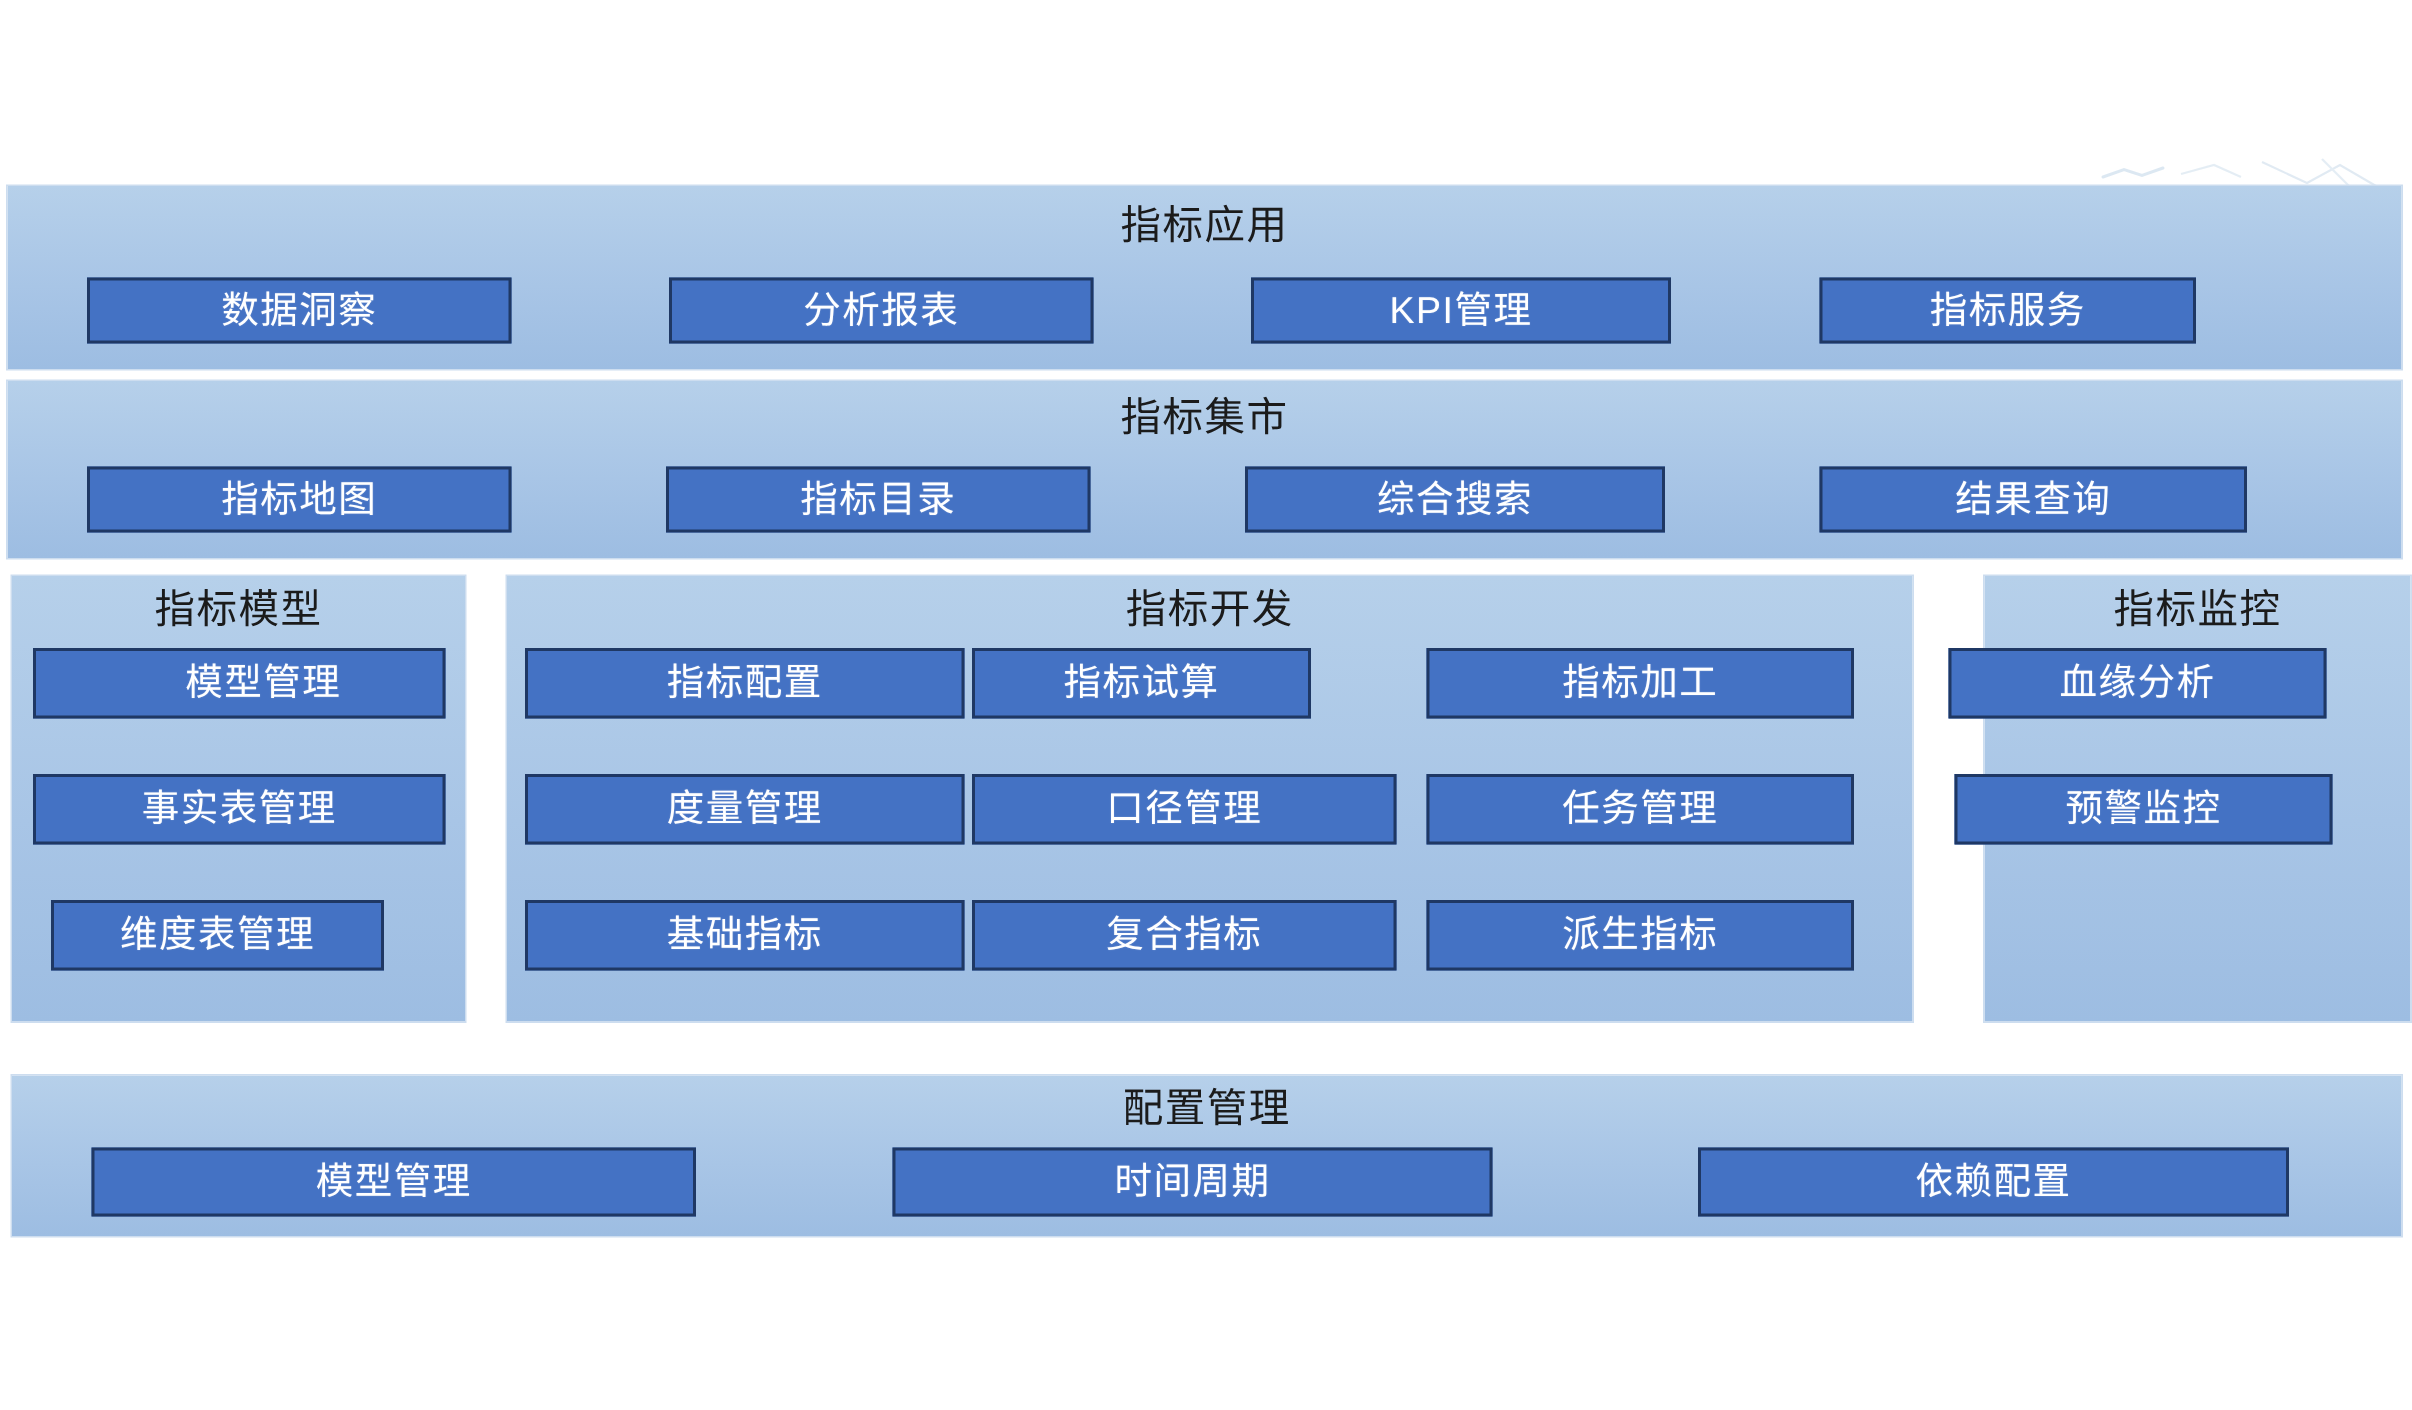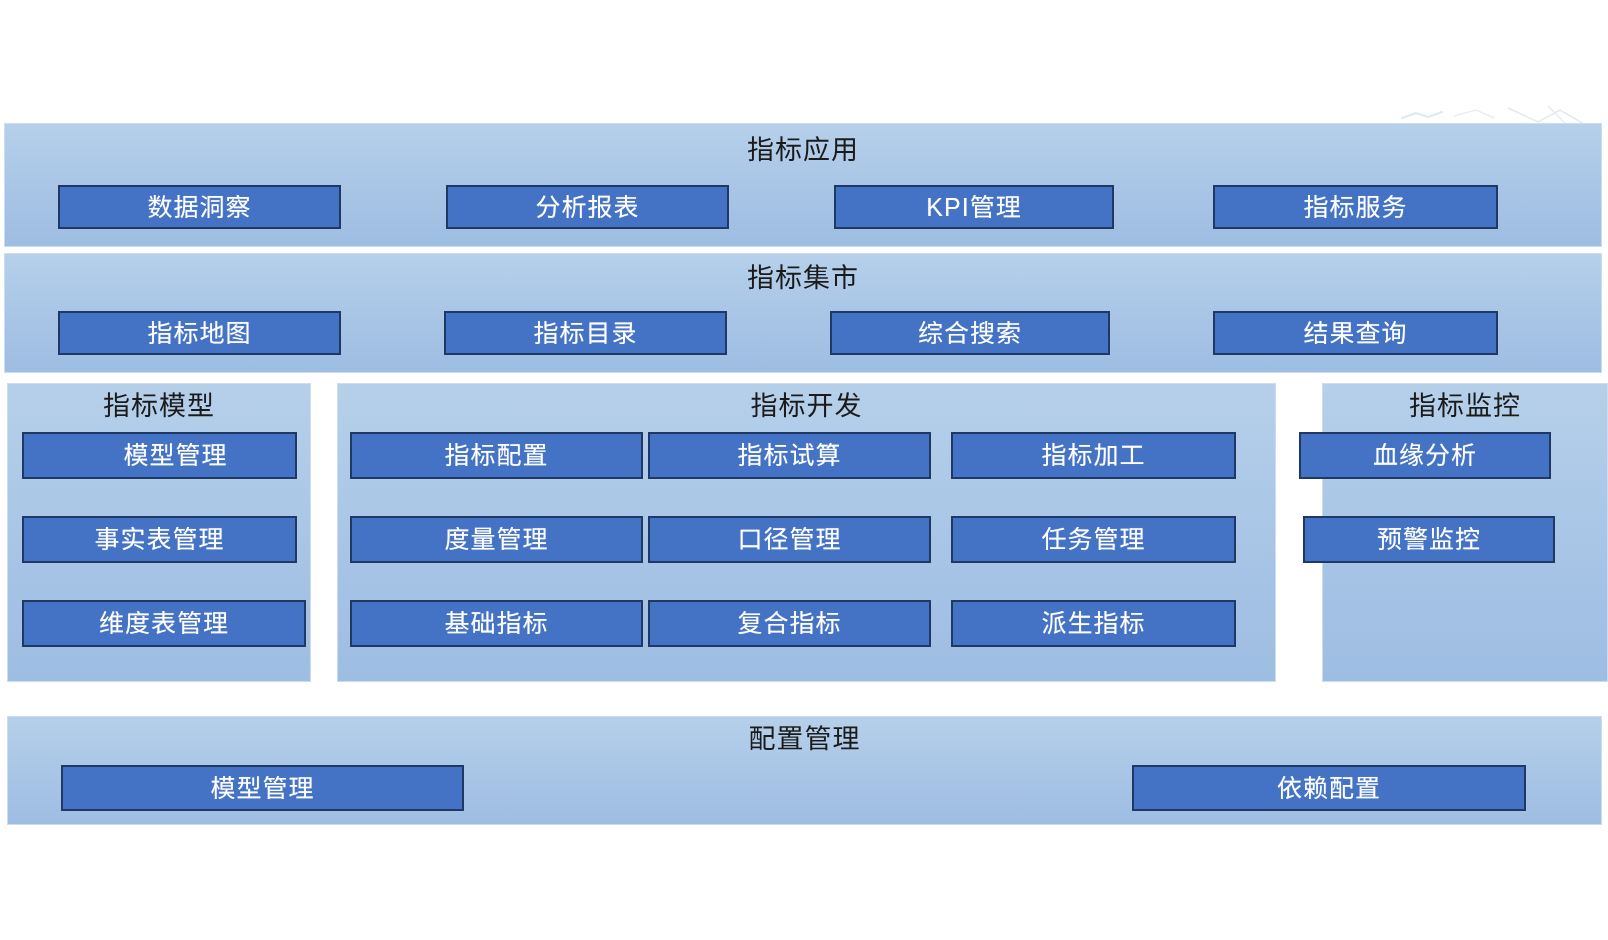--- a/index.html
+++ b/index.html
@@ -87,59 +87,60 @@
     <path d="M56 12 L78 6 L96 14" stroke="#a9c6de" stroke-width="1.5" fill="none"></path>
     <path d="M110 4 L140 18 L162 6 L186 20" stroke="#9dbdd8" stroke-width="1.5" fill="none"></path>
     <path d="M150 2 L170 22" stroke="#a9c6de" stroke-width="1.5" fill="none"></path>
   </svg>
 
   <div class="band" style="left:4px; top:123px; width:1598px; height:124px;">
     <div class="band-title" style="top:10px;">指标应用</div>
     <div class="btn" style="left:53px; top:61px; width:283px; height:44px;">数据洞察</div>
     <div class="btn" style="left:441px; top:61px; width:283px; height:44px;">分析报表</div>
     <div class="btn" style="left:829px; top:61px; width:280px; height:44px;">KPI管理</div>
-    <div class="btn" style="left:1208px; top:61px; width:285px; height:44px;">指标服务</div>
+    <div class="btn" style="left:1208px; top:61px; width:251px; height:44px;">指标服务</div>
   </div>
 
   <div class="band" style="left:4px; top:253px; width:1598px; height:120px;">
     <div class="band-title" style="top:8px;">指标集市</div>
     <div class="btn" style="left:53px; top:57px; width:283px; height:44px;">指标地图</div>
     <div class="btn" style="left:439px; top:57px; width:283px; height:44px;">指标目录</div>
     <div class="btn" style="left:825px; top:57px; width:280px; height:44px;">综合搜索</div>
     <div class="btn" style="left:1208px; top:57px; width:285px; height:44px;">结果查询</div>
   </div>
 
   <div class="panel" style="left:7px; top:383px; width:304px; height:299px;">
     <div class="panel-title" style="top:6px;">指标模型</div>
     <div class="btn" style="left:14px; top:48px; width:275px; height:47px;padding-left:32px;">模型管理</div>
     <div class="btn" style="left:14px; top:132px; width:275px; height:47px;">事实表管理</div>
-    <div class="btn" style="left:14px; top:216px; width:284px; height:47px;text-align:right;">维度表管理</div>
+    <div class="btn" style="left:26px; top:216px; width:222px; height:47px;text-align:right;">维度表管理</div>
   </div>
 
   <div class="panel" style="left:337px; top:383px; width:939px; height:299px;">
     <div class="panel-title" style="top:6px;">指标开发</div>
 
     <div class="btn" style="left:12px; top:48px; width:293px; height:47px;">指标配置</div>
-    <div class="btn" style="left:310px; top:48px; width:283px; height:47px;">指标试算</div>
+    <div class="btn" style="left:310px; top:48px; width:226px; height:47px;">指标试算</div>
     <div class="btn" style="left:613px; top:48px; width:285px; height:47px;">指标加工</div>
 
     <div class="btn" style="left:12px; top:132px; width:293px; height:47px;">度量管理</div>
     <div class="btn" style="left:310px; top:132px; width:283px; height:47px;">口径管理</div>
     <div class="btn" style="left:613px; top:132px; width:285px; height:47px;">任务管理</div>
 
     <div class="btn" style="left:12px; top:216px; width:293px; height:47px;">基础指标</div>
     <div class="btn" style="left:310px; top:216px; width:283px; height:47px;">复合指标</div>
     <div class="btn" style="left:613px; top:216px; width:285px; height:47px;">派生指标</div>
   </div>
 
   <div class="panel" style="left:1322px; top:383px; width:286px; height:299px;">
     <div class="panel-title" style="top:6px;">指标监控</div>
     <div class="btn" style="left:-24px; top:48px; width:252px; height:47px;">血缘分析</div>
     <div class="btn" style="left:-20px; top:132px; width:252px; height:47px;">预警监控</div>
   </div>
 
   <div class="band" style="left:7px; top:716px; width:1595px; height:109px;">
     <div class="band-title" style="top:6px;">配置管理</div>
     <div class="btn" style="left:53px; top:48px; width:403px; height:46px;">模型管理</div>
+    <div class="btn" style="left:587px; top:48px; width:400px; height:46px;">时间周期</div>
     <div class="btn" style="left:1124px; top:48px; width:394px; height:46px;">依赖配置</div>
   </div>
 
 </div>
 
 </body></html>

